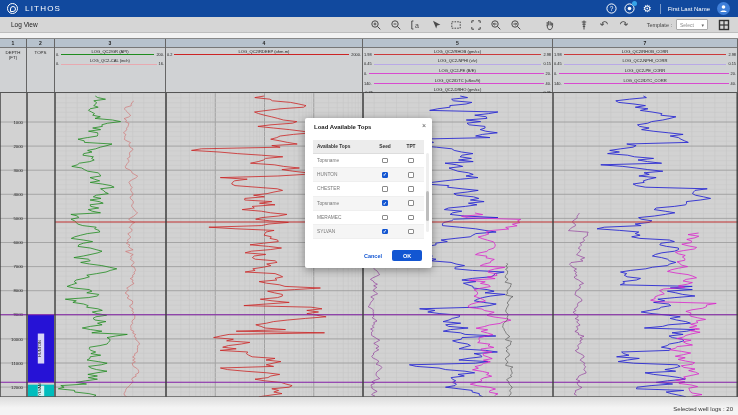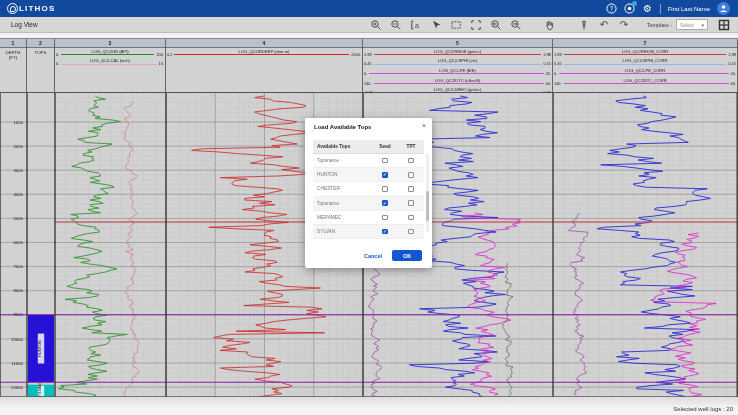--- a/index.html
+++ b/index.html
@@ -4,21 +4,21 @@
 <style>
   html,body{margin:0;padding:0;}
   body{width:738px;height:415px;overflow:hidden;position:relative;
        font-family:"Liberation Sans",sans-serif;background:#f2f2f2;}
   
   .appbar{position:absolute;left:0;top:0;width:738px;height:17px;background:#11499E;
           display:flex;align-items:center;color:#fff;}
   .logo{width:11px;height:11px;border:1.2px solid #fff;border-radius:50%;margin-left:7px;
         display:flex;align-items:center;justify-content:center;font-size:6px;box-sizing:border-box;}
   .logo-inner{width:4px;height:4px;border:1px solid #fff;border-radius:50% 50% 50% 0;}
-  .brand{font-size:8px;font-weight:bold;letter-spacing:1.2px;margin-left:1px;}
+  .brand{font-size:8px;font-weight:normal;letter-spacing:1.2px;margin-left:7px;}
   .appbar-right{margin-left:auto;display:flex;align-items:center;gap:7px;padding-right:8px;}
   .abicon{width:11px;height:11px;position:relative;display:flex;align-items:center;justify-content:center;cursor:pointer;}
   .abicon svg{display:block;}
   .badge{position:absolute;top:-2px;right:-2px;width:5px;height:5px;border-radius:50%;background:#35a3e8;}
   .vdiv{width:1px;height:10px;background:rgba(255,255,255,.45);}
   .username{font-size:6px;color:#fff;}
   .avatar{width:13px;height:13px;border-radius:50%;background:#3f7fd9;display:flex;align-items:center;justify-content:center;}
   
   .toolbar{position:absolute;left:0;top:17px;width:738px;height:16px;background:#d6d6d6;
            border-bottom:1px solid #bdbdbd;display:flex;align-items:center;box-sizing:border-box;}

